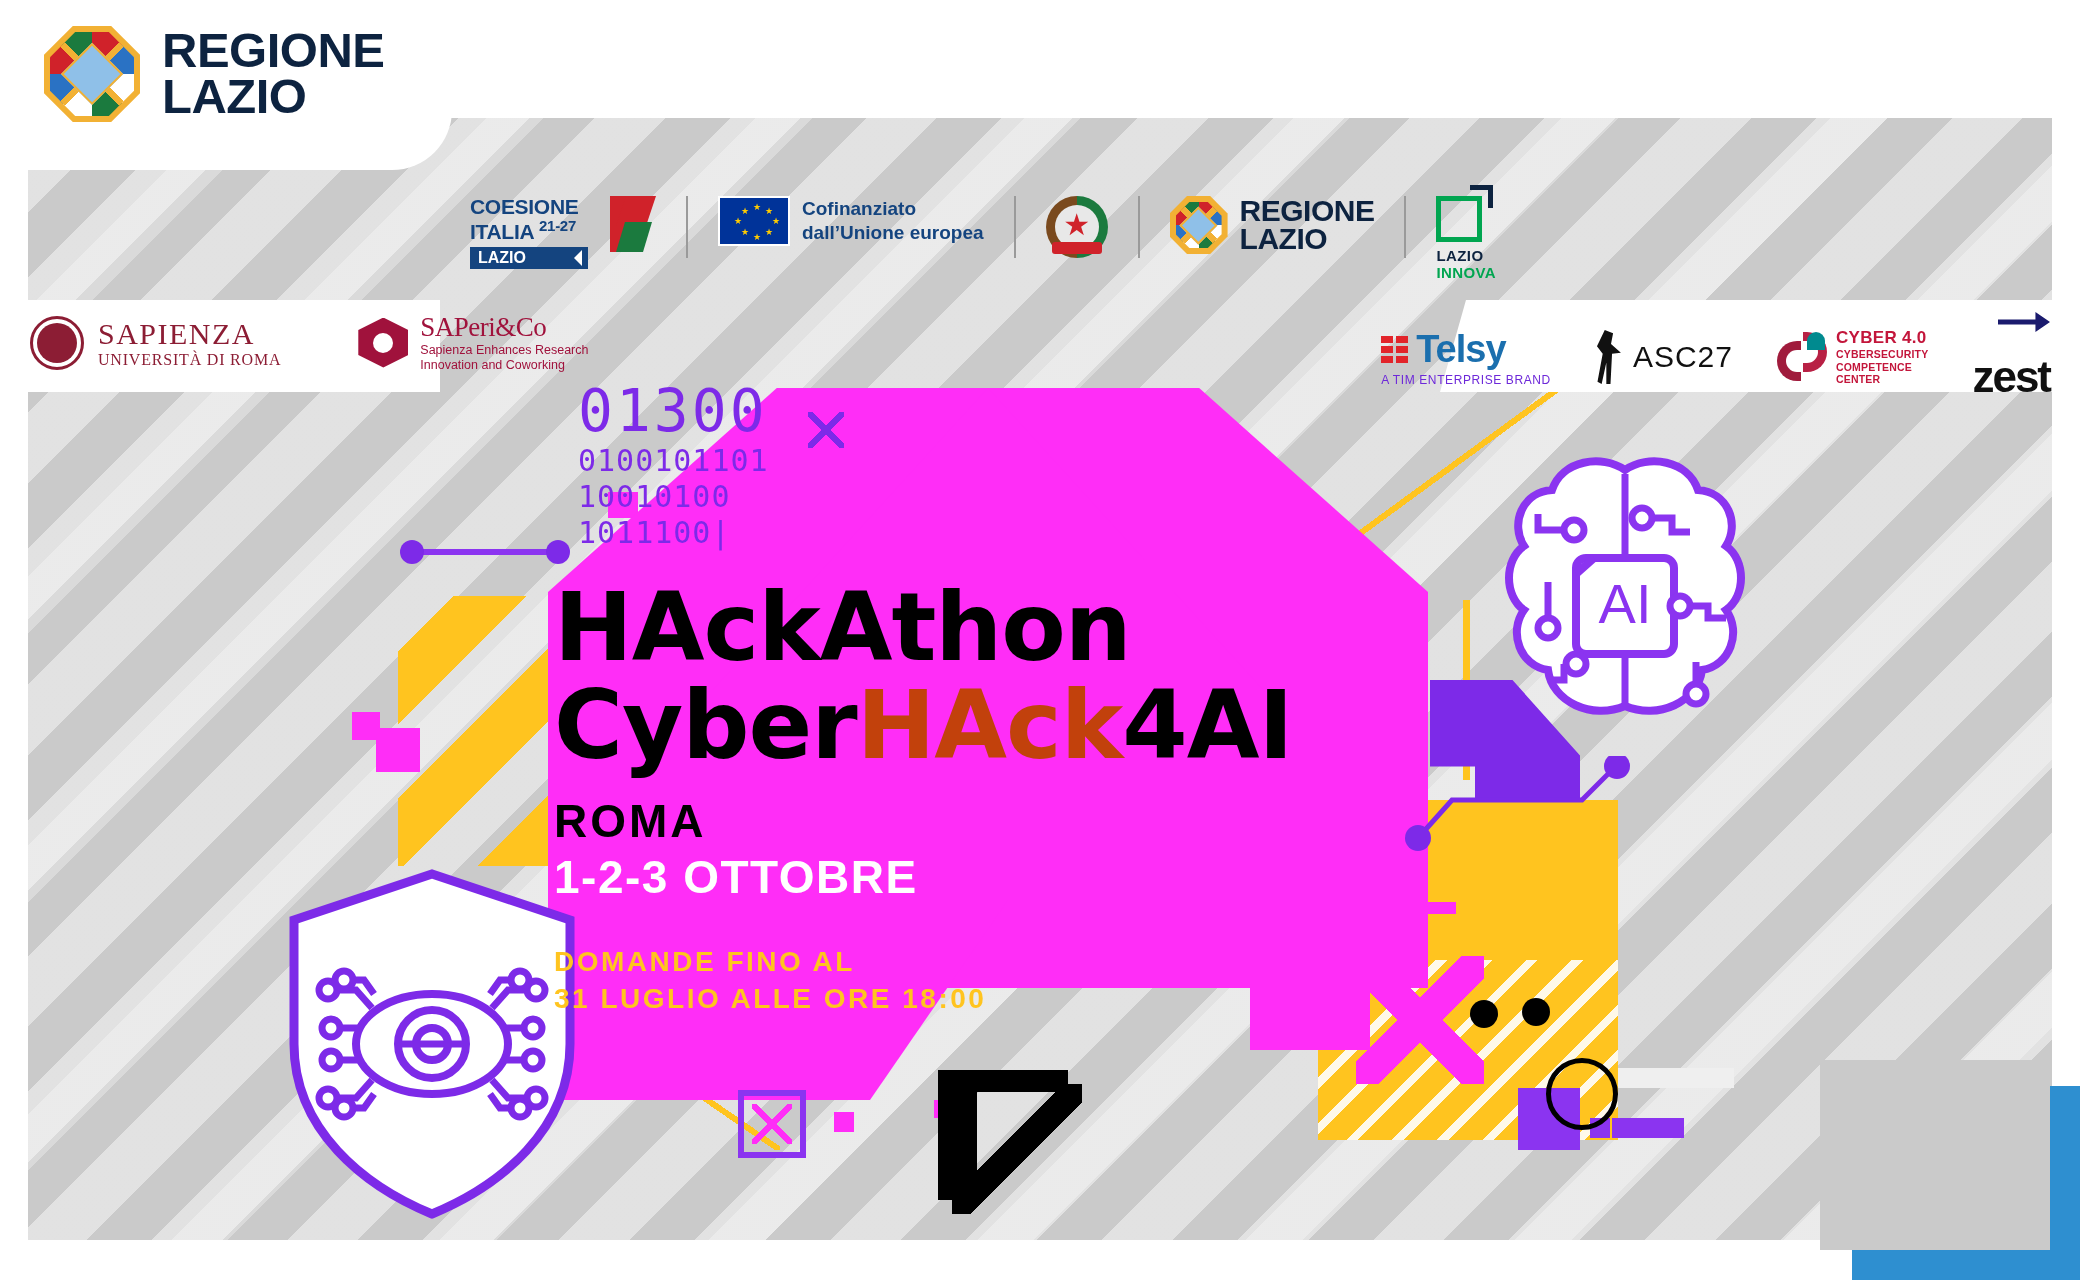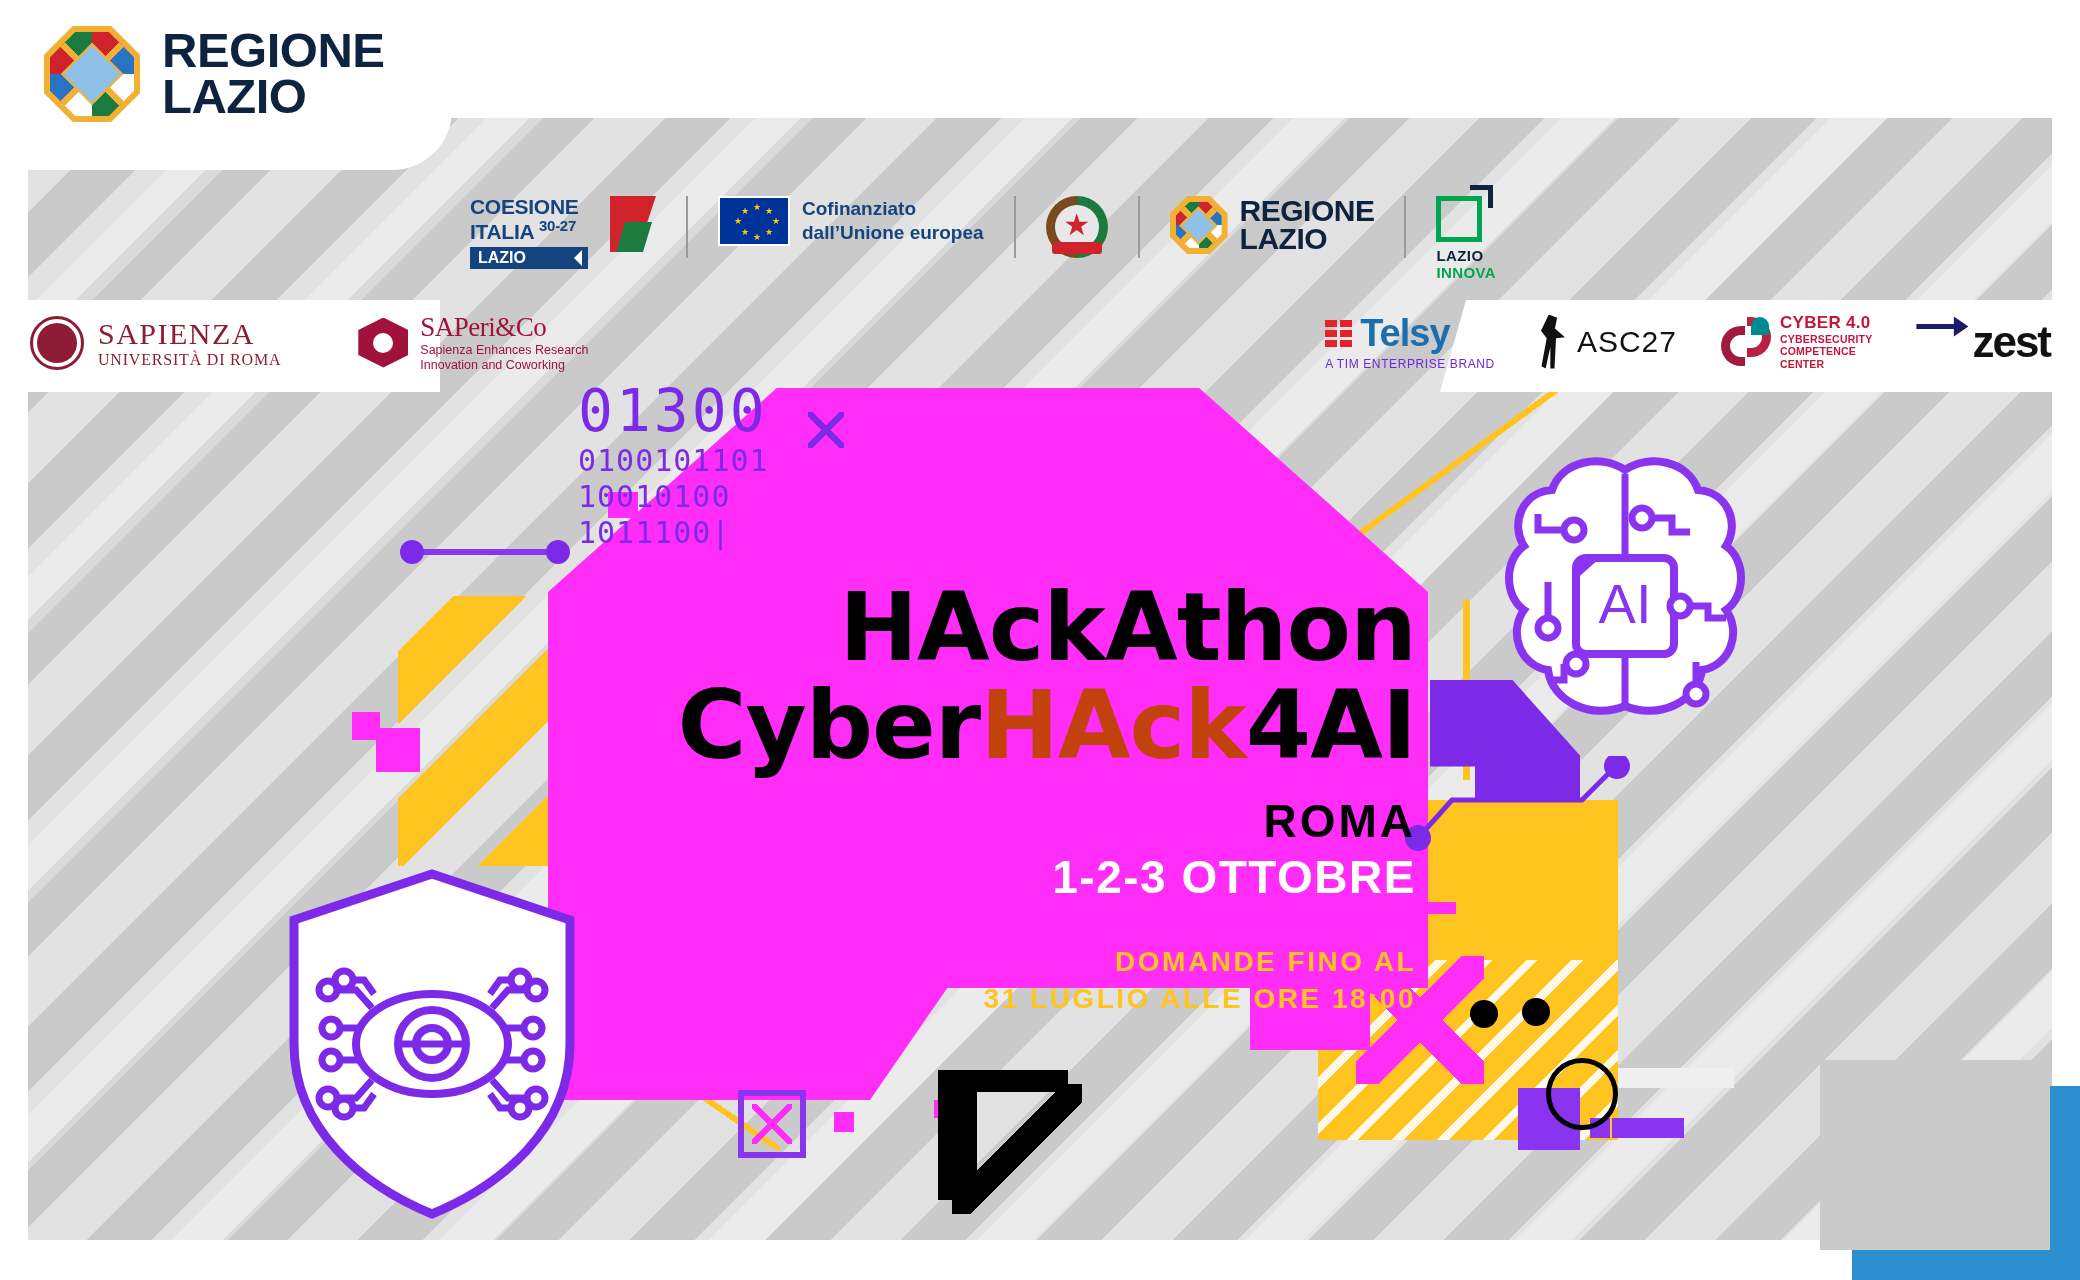--- a/index.html
+++ b/index.html
@@ -154,21 +154,21 @@
   .cyber40 { display:flex; align-items:center; gap:9px; }
   .c40-mark { width:50px; height:50px; position:relative; }
   .c40-mark .a { position:absolute; left:0; top:9px; width:24px; height:40px;
       border:9px solid #a01b3c; border-right:none; border-radius:20px 0 0 20px; }
   .c40-mark .b { position:absolute; right:0; top:0; width:24px; height:40px;
       border:9px solid #b82044; border-left:none; border-radius:0 20px 20px 0; }
   .c40-mark .c { position:absolute; right:2px; top:0; width:18px; height:18px; background:#008a8f; border-radius:9px 9px 0 0;}
   .c40-t1 { color:#c3163b; font-weight:700; font-size:17px; letter-spacing:0.3px;}
   .c40-t2 { color:#c3163b; font-size:10.5px; font-weight:700; line-height:1.18; letter-spacing:0.2px;}
 
-  .zest { display:flex; align-items:flex-start; gap:4px; }
+  .zest { display:flex; align-items:flex-end; gap:20px;flex-direction:column; }
   .zest-arrow { width:52px; height:20px; background:#1b1b6e;
       clip-path:polygon(0 38%,72% 38%,72% 0,100% 50%,72% 100%,72% 62%,0 62%); }
   .zest-name { font-size:44px; font-weight:700; color:#111; letter-spacing:-2px; }
 
   
   .deco { position:absolute; z-index:10; }
 
   .yellow-stripes {
     left:398px; top:596px; width:300px; height:270px;
     background:repeating-linear-gradient(-45deg,
@@ -281,21 +281,21 @@
   .bin4 { font-size:30px; letter-spacing:1px; margin-top:6px;}
 
   
   .shield-icon { left:288px; top:868px; width:288px; height:352px; z-index:17;}
   .brain-icon  { left:1490px; top:448px; width:270px; height:290px; z-index:17;}
 
   
   .circuit { left:1400px; top:756px; width:240px; height:110px; z-index:16;}
 
   
-  .headline { position:absolute; left:572px; top:580px; width:844px; text-align:right; z-index:20;}
+  .headline { position:absolute; left:554px; top:580px; width:844px; text-align:left; z-index:20;}
   .h-l1 { font-size:94px; font-weight:700; color:#000; letter-spacing:-1px; line-height:1.02;
           font-family:"DejaVu Sans", sans-serif; }
   .h-l2 { font-size:94px; font-weight:700; letter-spacing:-1px; line-height:1.02; color:#000;
           font-family:"DejaVu Sans", sans-serif; margin-top:2px;}
   .h-l2 .white { color:#c2410c; }
   .h-city { font-size:46px; font-weight:700; color:#000; letter-spacing:3px; margin-top:20px;
             font-family:"Liberation Sans", sans-serif;}
   .h-date { font-size:46px; font-weight:700; color:#ffffff; letter-spacing:1.5px; margin-top:2px;
             font-family:"Liberation Sans", sans-serif;}
   .h-deadline { font-size:28px; font-weight:700; color:#ffc41f; letter-spacing:2.5px; margin-top:40px;
@@ -333,21 +333,21 @@
       <div>LAZIO</div>
     </div>
   </div>
 
   <div class="fund-bar">
 
     <div class="fund-item coesione">
       <div class="coes-txt">
         <div class="coes-l1">COESIONE</div>
         <div class="coes-l2"><span>ITALIA</span>
-          <sup>30-27</sup></div>
+          <sup>21-27</sup></div>
         <div class="coes-chip">LAZIO</div>
       </div>
       <div class="coes-flag">
         <div class="r3"></div>
           <div class="r1"></div>
           <div class="r2"></div>
       </div>
     </div>
 
     <div class="vdiv"></div>

